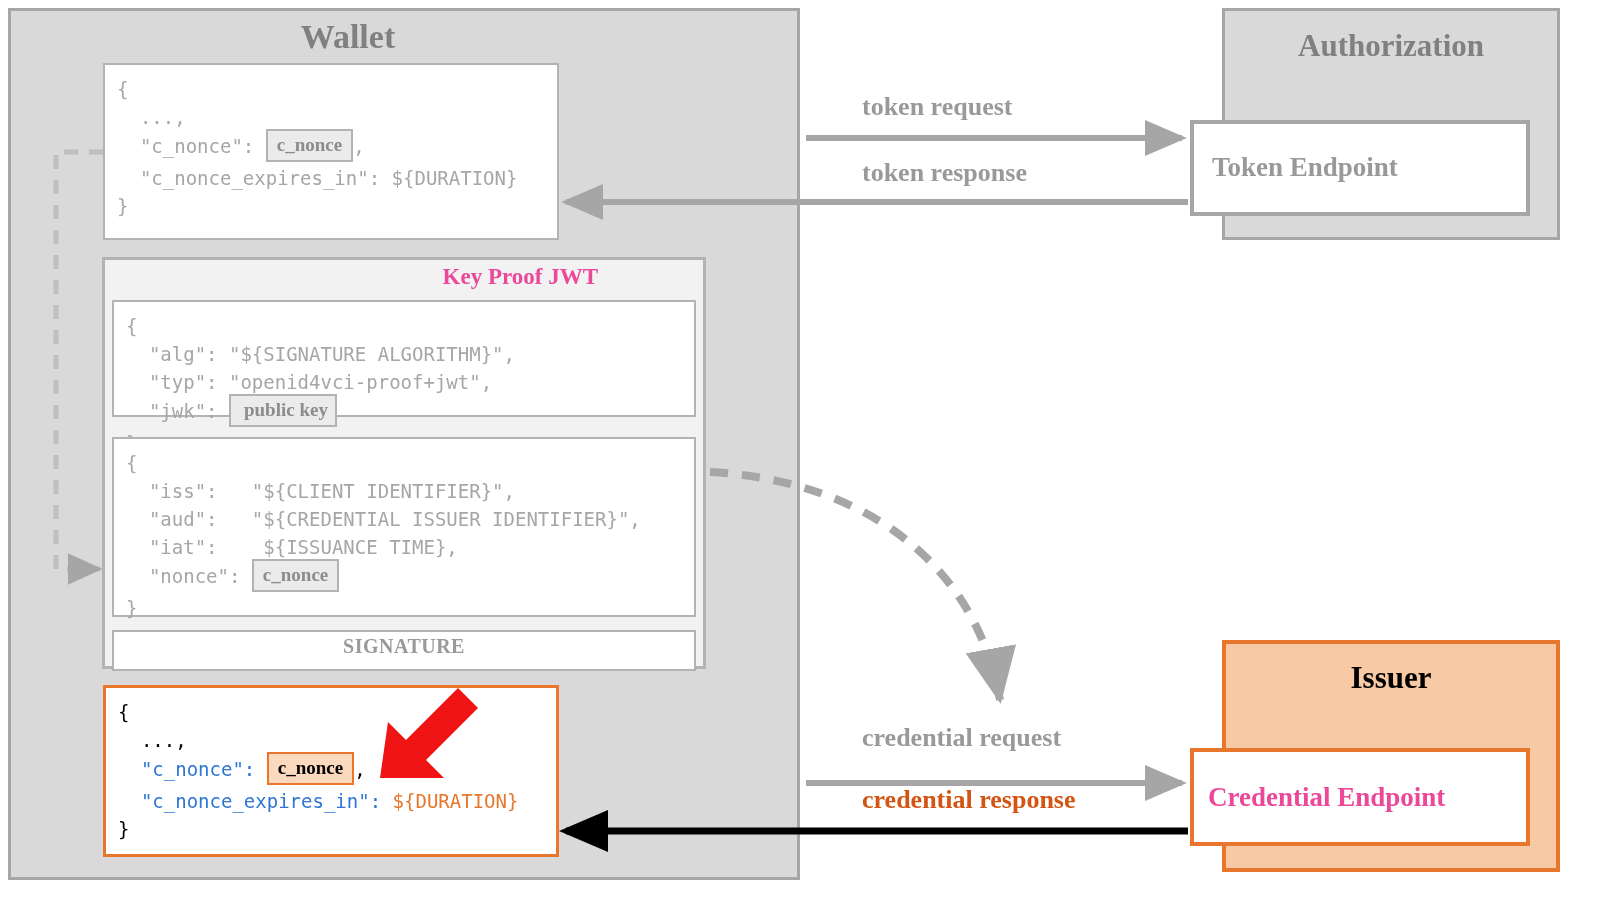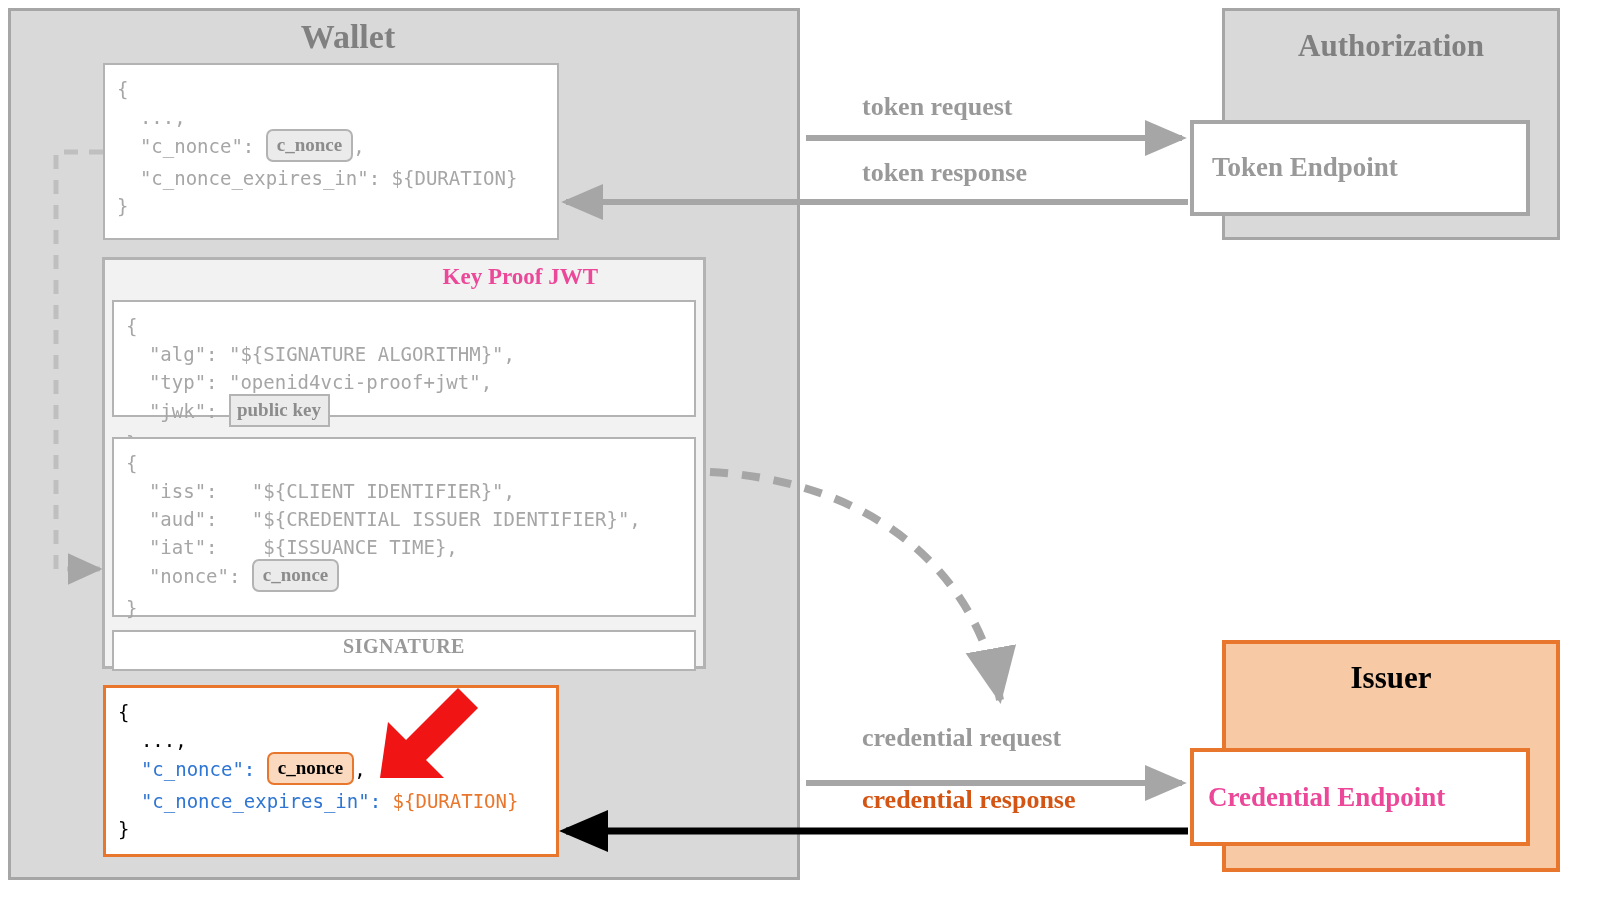--- a/index.html
+++ b/index.html
@@ -37,26 +37,26 @@
   #box-cred-resp{left:103px;top:685px;width:456px;height:172px;background:#ffffff;
        border:3px solid #e8762c;box-sizing:border-box;
        font-family:"DejaVu Sans Mono",monospace;font-size:19px;color:#000000;
        line-height:28px;white-space:pre;padding:10px 0 10px 12px;}
   .k-blue{color:#2e75d4;}
   .v-orange{color:#e8762c;}
   .brace{color:#000000;}
 
   
   .chip{display:inline-block;font-family:"Liberation Serif",serif;font-weight:bold;
-        font-size:19px;border-radius:7px;padding:0px 9px 1px 9px;
+        font-size:19px;border-radius:0;padding:0px 9px 1px 9px;
         position:relative;top:-2px;}
   .chip-grey{background:#ebebeb;border:2px solid #b3b3b3;color:#8c8c8c;}
   .chip-sq{display:inline-block;font-family:"Liberation Serif",serif;font-weight:bold;
         font-size:19px;background:#ebebeb;border:2px solid #b3b3b3;color:#8c8c8c;
-        padding:0px 7px 1px 6px;position:relative;top:-2px;}
+        padding:0px 7px 1px 13px;position:relative;top:-2px;}
   .chip-orange{background:#fad9bf;border:2px solid #e8762c;color:#000000;}
 
   
   #as{left:1222px;top:8px;width:338px;height:232px;background:#d9d9d9;
       border:3px solid #a6a6a6;box-sizing:border-box;}
   #as-title{left:1222px;top:26px;width:338px;text-align:center;font-size:31px;
       font-weight:bold;color:#808080;line-height:40px;}
   #token-ep{left:1190px;top:120px;width:340px;height:96px;background:#ffffff;
       border:4px solid #a6a6a6;box-sizing:border-box;}
   #token-ep-label{left:1212px;top:152px;font-size:27px;font-weight:bold;color:#999999;}

